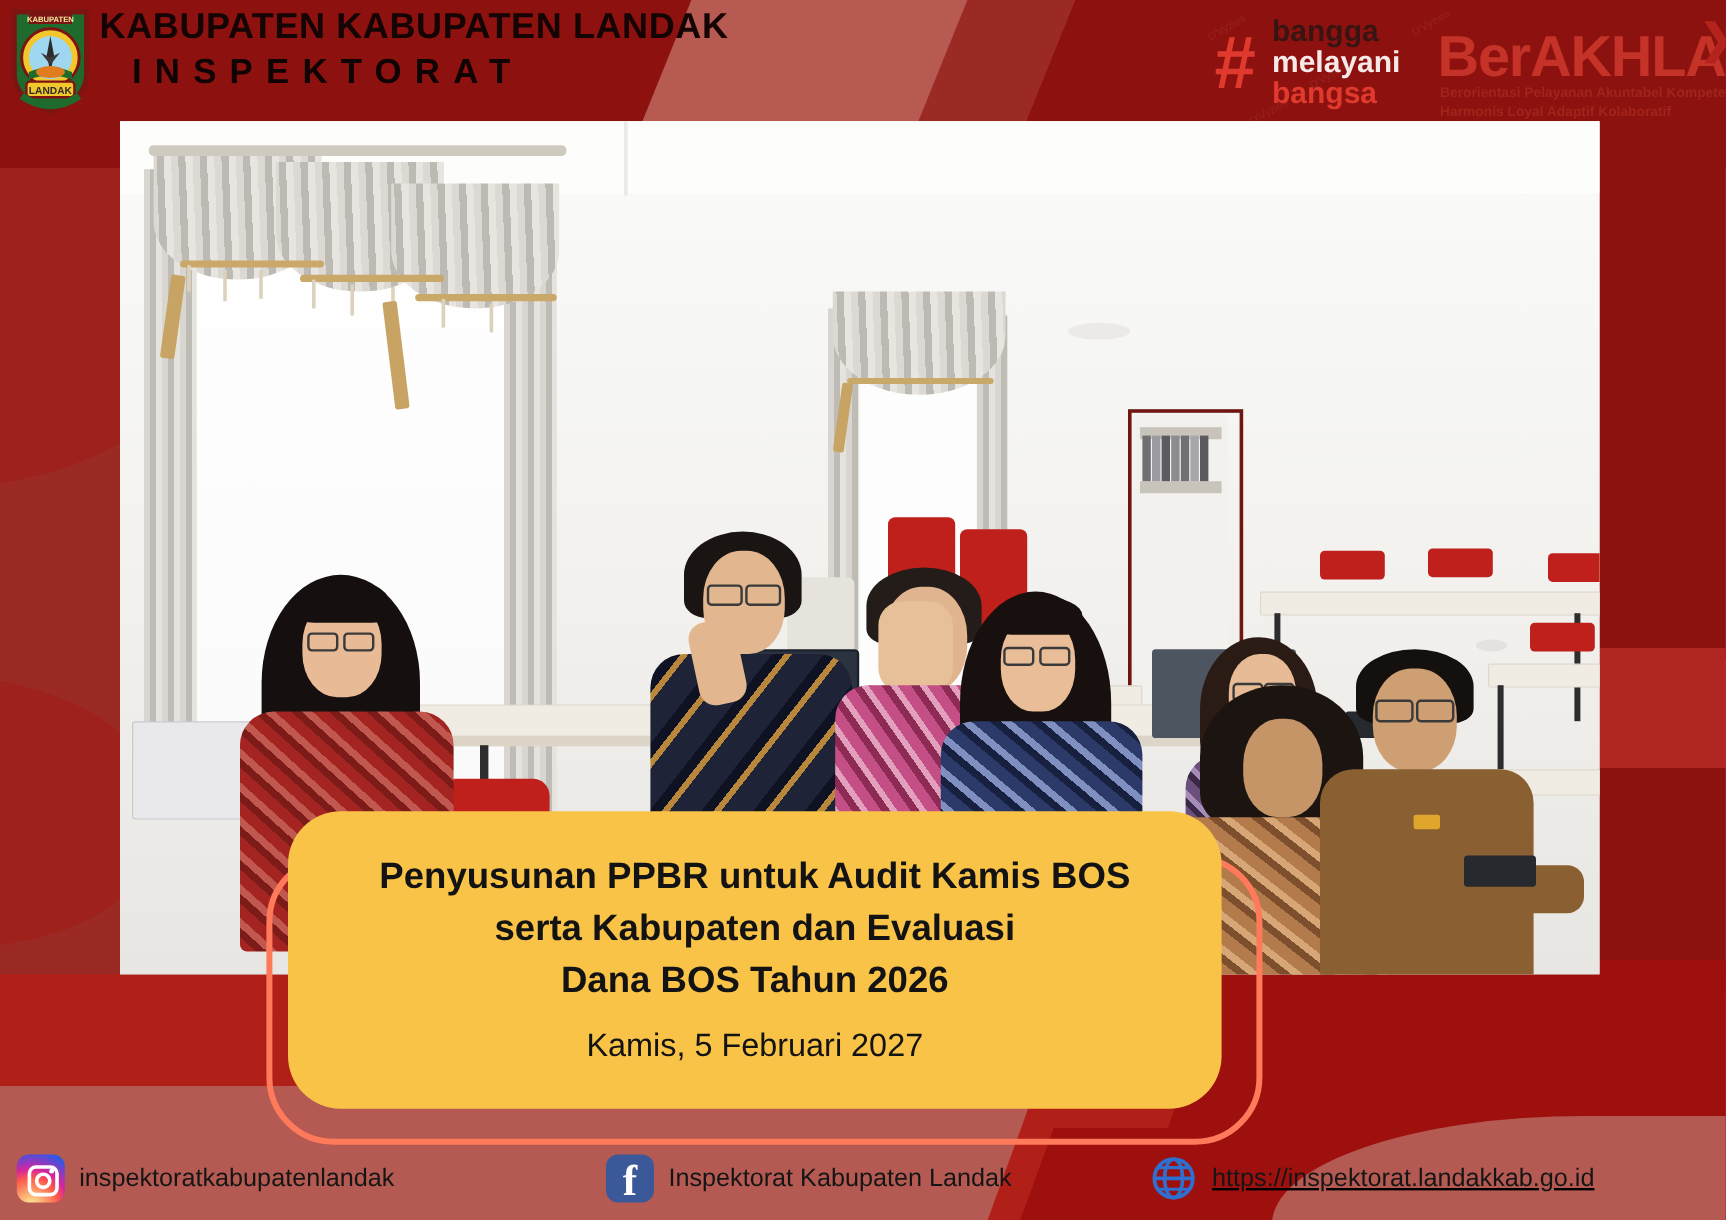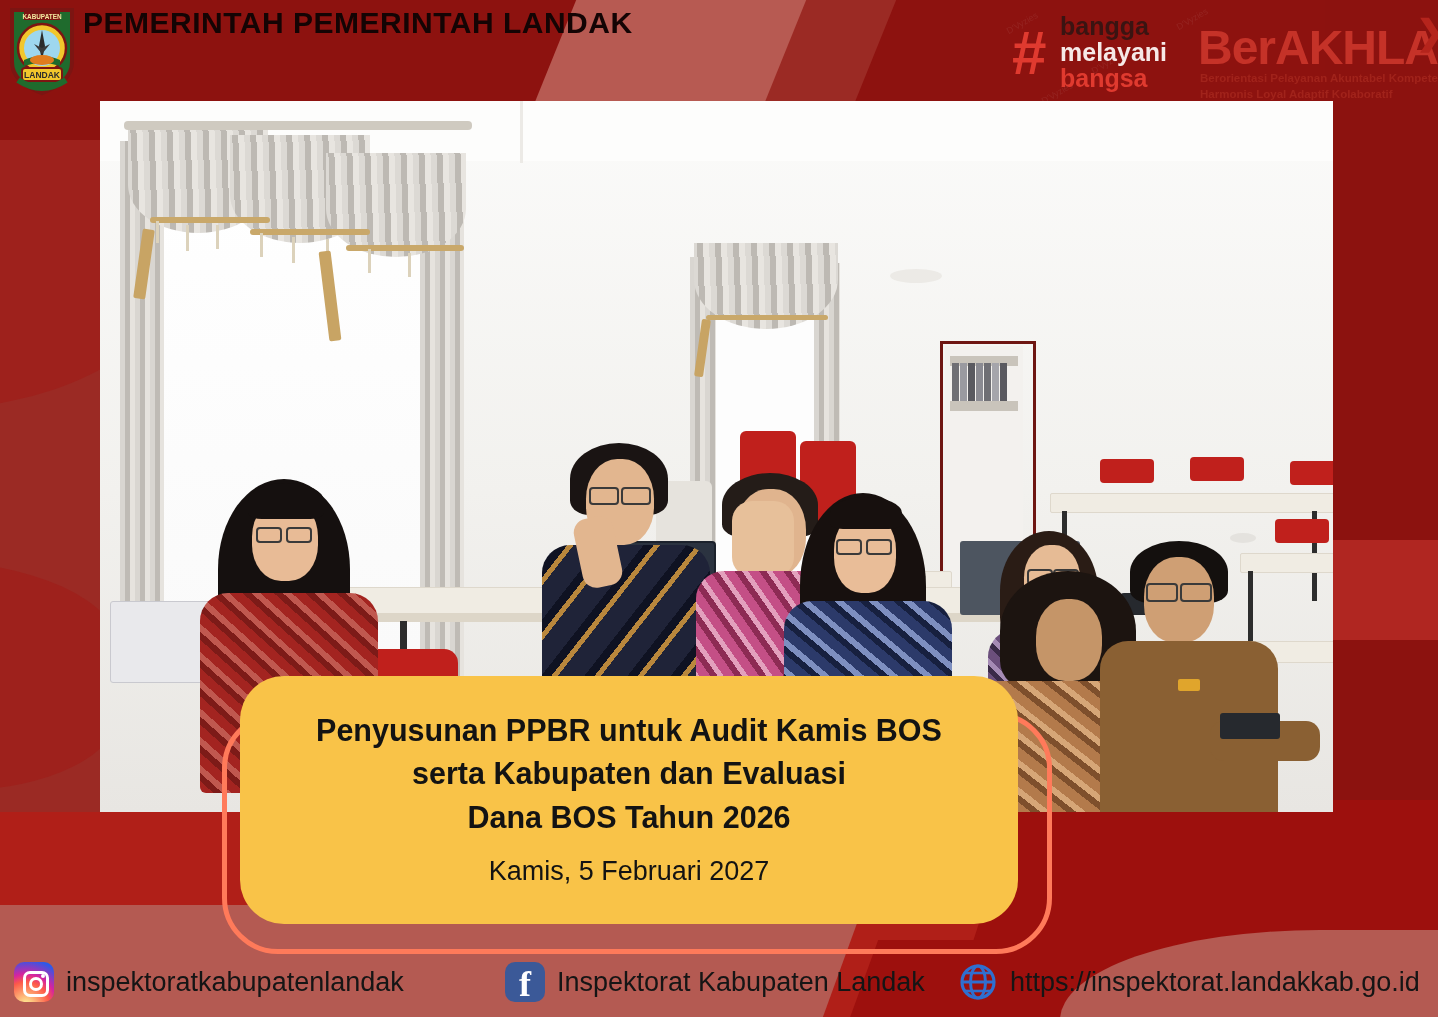--- a/index.html
+++ b/index.html
@@ -190,21 +190,21 @@
   }
   .card .d{
     font-size:27px;color:#131313;line-height:1.4;text-align:center;margin-top:14px;
     white-space:nowrap;
   }
 
   
   .footer{position:absolute;left:0;top:950px;width:1438px;height:67px;}
   .fitem{position:absolute;display:flex;align-items:center;gap:12px;}
   .ficon{width:40px;height:40px;border-radius:10px;flex:none;position:relative;}
-  .flabel{font-size:27px;color:#151515;white-space:nowrap;}
+  .flabel{font-size:21px;color:#151515;white-space:nowrap;}
 
   .ig{background:radial-gradient(circle at 30% 107%, #fdf497 0%, #fd5949 45%, #d6249f 60%, #285AEB 90%);}
   .ig .ring{position:absolute;left:9px;top:9px;width:20px;height:20px;border:3px solid #fff;border-radius:7px;}
   .ig .dot{position:absolute;left:15px;top:15px;width:8px;height:8px;border:3px solid #fff;border-radius:50%;}
   .ig .sp{position:absolute;left:27px;top:12px;width:4px;height:4px;background:#fff;border-radius:50%;}
 
   .fb{background:#3b5998;display:flex;align-items:flex-end;justify-content:center;}
   .fb .f{font-size:36px;line-height:36px;color:#fff;font-weight:bold;font-family:"Liberation Serif",serif;}
 
   .web{background:transparent;display:flex;align-items:center;justify-content:center;}
@@ -242,21 +242,22 @@
         <path d="M16 56 Q34 48 52 56 L52 62 Q34 56 16 62 Z" fill="#1f6b2d"></path>
         <path d="M34 26 L37 42 L34 56 L31 42 Z" fill="#2b2b2b"></path>
         <path d="M26 40 L34 44 L42 40 L34 50 Z" fill="#3a3a3a"></path>
         <ellipse cx="34" cy="56" rx="12" ry="5" fill="#e07c1e"></ellipse>
         <rect x="14" y="64" width="40" height="13" rx="3" fill="#f2c72c" stroke="#7c1512" stroke-width="2"></rect>
         <text x="34" y="74" font-size="8.5" font-weight="bold" fill="#2b2b2b" text-anchor="middle" font-family="Liberation Sans, sans-serif">LANDAK</text>
         <path d="M10 76 Q34 92 58 76" fill="none" stroke="#1f6b2d" stroke-width="6"></path>
       </svg>
     </div>
 
-    <div class="hdr-title">PEMERINTAH PEMERINTAH LANDAK</div>
+    <div class="hdr-title">KABUPATEN KABUPATEN LANDAK</div>
+    <div class="hdr-sub">INSPEKTORAT</div>
 
     <div class="wm" style="left:1005px;top:18px;">D'Vyzies</div>
     <div class="wm" style="left:1090px;top:58px;">D'Vyzies</div>
     <div class="wm" style="left:1175px;top:14px;">D'Vyzies</div>
     <div class="wm" style="left:1040px;top:88px;">D'Vyzies</div>
 
     <div class="bangga">
       <div class="hash">#</div>
       <div class="l1">bangga</div>
       <div class="l2">melayani</div>
@@ -449,21 +450,21 @@
       <div class="flabel">inspektoratkabupatenlandak</div>
     </div>
 
     <div class="fitem" style="left:505px;top:12px;">
       <div class="ficon fb">
         <div class="f">f</div>
       </div>
       <div class="flabel">Inspektorat Kabupaten Landak</div>
     </div>
 
-    <div class="fitem" style="left:958px;top:12px;">
+    <div class="fitem" style="left:958px;top:12px;text-decoration:underline;">
       <div class="ficon web">
         <svg width="40" height="40" viewBox="0 0 40 40">
           <circle cx="20" cy="20" r="16" fill="none" stroke="#2f6fd0" stroke-width="3.2"></circle>
           <ellipse cx="20" cy="20" rx="7.5" ry="16" fill="none" stroke="#2f6fd0" stroke-width="3"></ellipse>
           <line x1="4" y1="20" x2="36" y2="20" stroke="#2f6fd0" stroke-width="3"></line>
           <line x1="7" y1="11" x2="33" y2="11" stroke="#2f6fd0" stroke-width="2.6"></line>
           <line x1="7" y1="29" x2="33" y2="29" stroke="#2f6fd0" stroke-width="2.6"></line>
         </svg>
       </div>
       <div class="flabel">https://inspektorat.landakkab.go.id</div>

